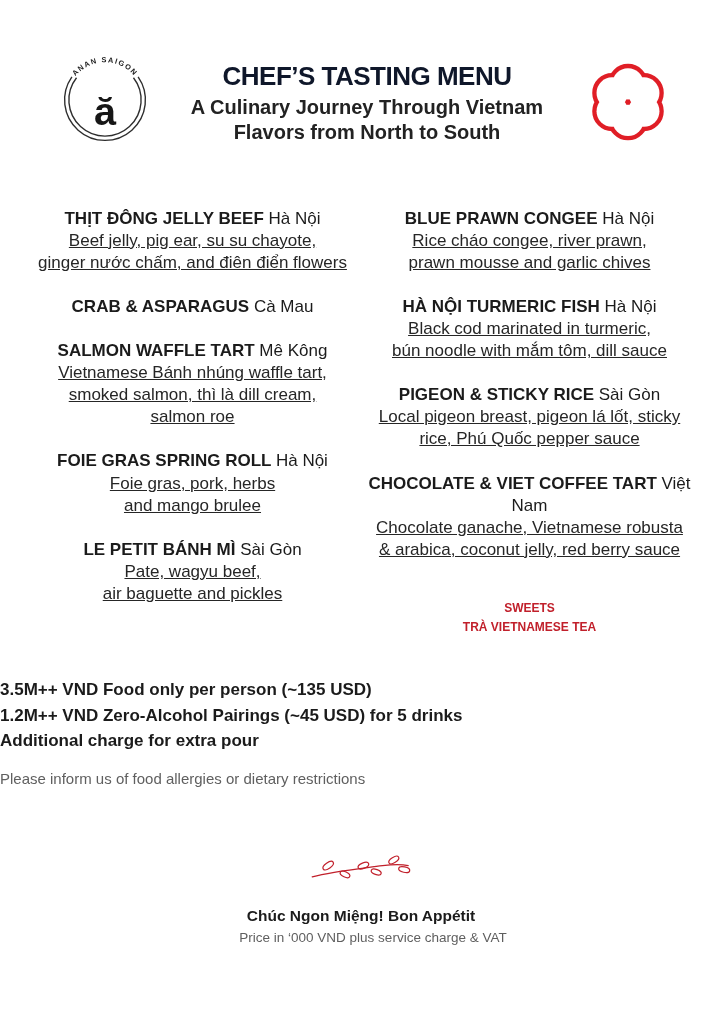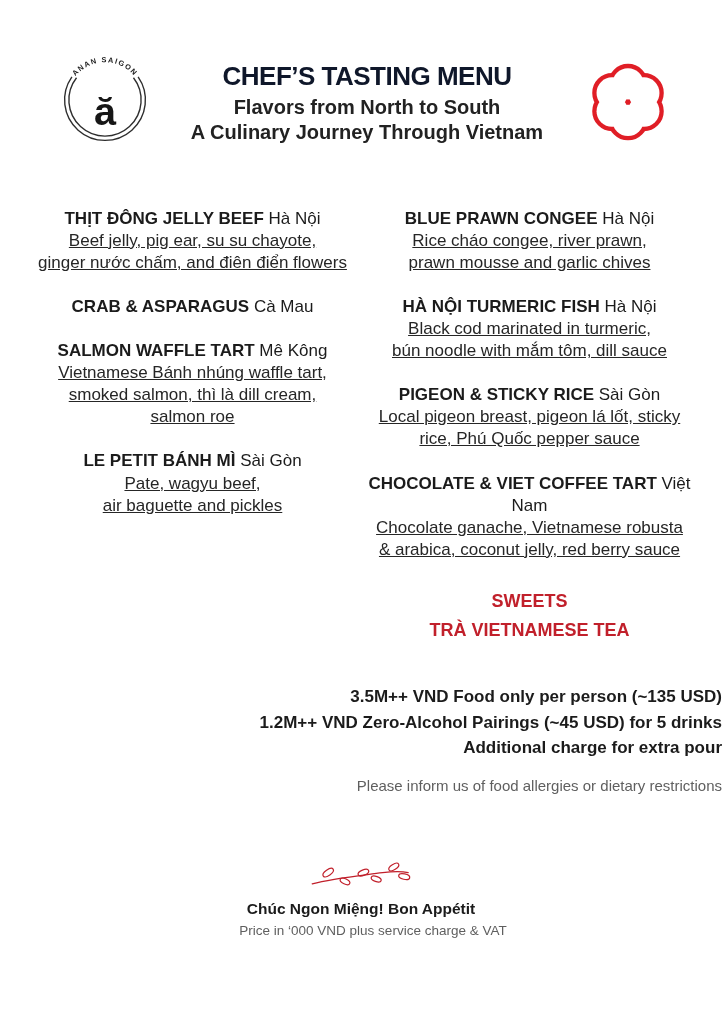--- a/index.html
+++ b/index.html
@@ -21,32 +21,32 @@
   .star svg { width:84px; height:84px; display:block; }
   .star .sp { fill:#fff; stroke:var(--star-red,#E01E26); stroke-width:8; }
   .star .fp { fill:#fff; }
 
   
   .menu-grid { margin-top:62px; padding:0 24px; display:grid; grid-template-columns:1fr 1fr; column-gap:0; text-align:center; }
   .dish { margin-bottom:22px; }
   .dish-name { font-size:17px; font-weight:700; line-height:1.3; color:#1b1b1b; }
   .dish-region { font-weight:400; }
   .dish-desc { font-size:17px; font-weight:400; line-height:1.3; color:#262626; white-space:pre-line;text-decoration:underline; }
-  .sweets { margin-top:26px; color:var(--accent-red,#C1202B); font-weight:700; font-size:18px; line-height:1.6; }
+  .sweets { margin-top:38px; color:var(--accent-red,#C1202B); font-weight:700; font-size:12px; line-height:1.6; }
 
   
-  .pricing { margin-top:40px; text-align:right; }
+  .pricing { margin-top:40px; text-align:left; }
   .pricing-line { font-size:17px; font-weight:700; line-height:1.5; color:#1b1b1b; }
   .allergy-note { margin-top:16px; font-size:15px; color:var(--text-gray,#5f5f5f); }
 
   
   .branch { margin-top:60px; text-align:center; }
   .branch svg { width:104px; height:42px; }
   .branch .bs { fill:none; stroke:var(--accent-red,#C1202B); stroke-width:1.5; stroke-linecap:round; }
-  .footer { text-align:center; }
+  .footer { margin-top:14px; text-align:center; }
   .bon-appetit { font-size:15.5px; font-weight:700; color:#1b1b1b; }
   .price-note { margin-top:5px; font-size:13.5px; color:var(--text-gray,#5f5f5f);padding-left:24px; }
 </style>
 </head>
 <body>
 
 <div class="page">
 
   <header class="header">
     <div class="logo">
@@ -59,22 +59,22 @@
         <text class="arc-label">
           <textPath href="#logo-arc" startOffset="50%" text-anchor="middle">ANAN SAIGON</textPath>
         </text>
         <text class="monogram" x="50" y="79" text-anchor="middle">ă</text>
       </svg>
     </div>
 
     <div class="title-block">
       <div class="main-title">CHEF’S TASTING MENU</div>
       <div class="subtitle">
+        <div>A Culinary Journey Through Vietnam</div>
         <div>Flavors from North to South</div>
-        <div>A Culinary Journey Through Vietnam</div>
       </div>
     </div>
 
     <div class="star">
       <svg viewBox="12 12 76 78" aria-hidden="true">
         <g>
           <circle class="sp" cx="50" cy="35" r="14.5"></circle>
           <circle class="sp" cx="64.72" cy="43.5" r="14.5"></circle>
           <circle class="sp" cx="64.72" cy="60.5" r="14.5"></circle>
           <circle class="sp" cx="50" cy="69" r="14.5"></circle>
@@ -102,20 +102,25 @@
 ginger nước chấm, and điên điển flowers</p>
       </div>
       <div class="dish">
         <h3 class="dish-name"><span>CRAB &amp; ASPARAGUS</span> <span class="dish-region">Cà Mau</span></h3>
       </div>
       <div class="dish">
         <h3 class="dish-name"><span>SALMON WAFFLE TART</span> <span class="dish-region">Mê Kông</span></h3>
         <p class="dish-desc">Vietnamese Bánh nhúng waffle tart,
 smoked salmon, thì là dill cream,
 salmon roe</p>
+      </div>
+      <div class="dish">
+        <h3 class="dish-name"><span>FOIE GRAS SPRING ROLL</span> <span class="dish-region">Hà Nội</span></h3>
+        <p class="dish-desc">Foie gras, pork, herbs
+and mango brulee</p>
       </div>
       <div class="dish">
         <h3 class="dish-name"><span>LE PETIT BÁNH MÌ</span> <span class="dish-region">Sài Gòn</span></h3>
         <p class="dish-desc">Pate, wagyu beef,
 air baguette and pickles</p>
       </div>
     </section>
 
     <section class="col">
       <div class="dish">

